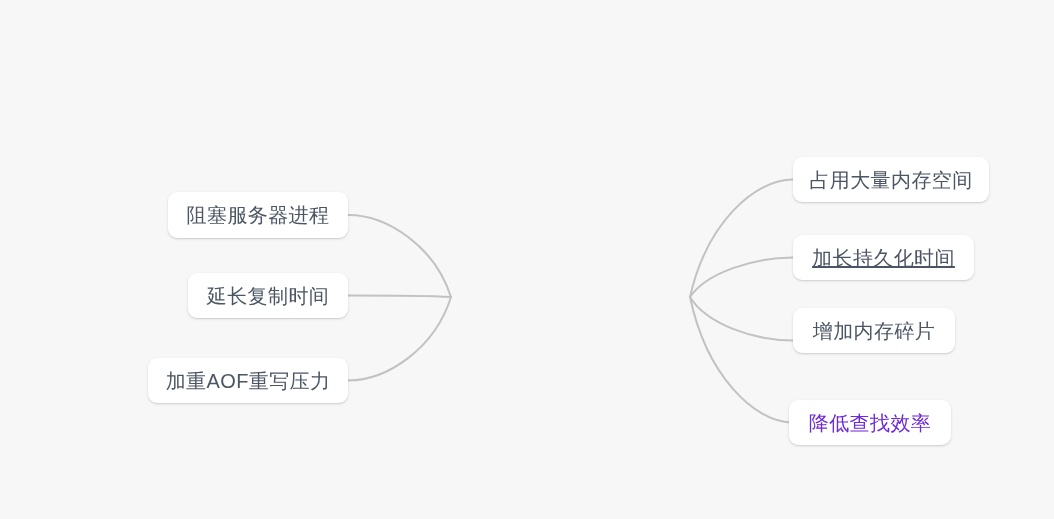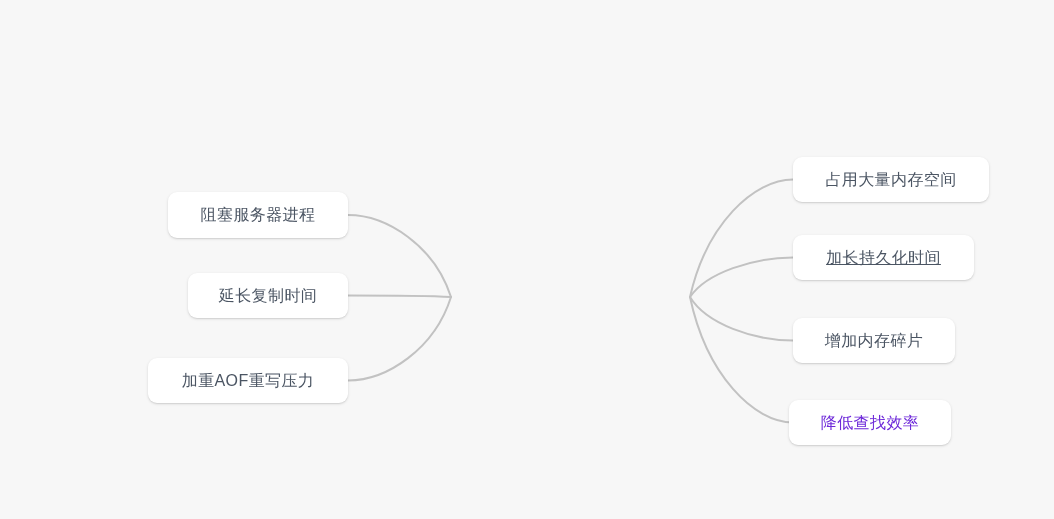--- a/index.html
+++ b/index.html
@@ -29,21 +29,21 @@
   }
   .node {
     position: absolute;
     box-sizing: border-box;
     display: flex;
     align-items: center;
     justify-content: center;
     border-radius: 9px;
     background: #ffffff;
     color: #4b5563;
-    font-size: 16px;
+    font-size: 20px;
     letter-spacing: 0.4px;
     white-space: nowrap;
     box-shadow: 0 1px 3px rgba(0,0,0,0.13), 0 1px 1px rgba(0,0,0,0.06);
     z-index: 2;
   }
   .node.central {
     background: #4ec78f;
     color: #ffffff;
     font-size: 29px;
     border-radius: 12px;
@@ -76,19 +76,19 @@
     </div>
     <div class="node branch" style="left: 148px; top: 358px; width: 200px; height: 45px; background: rgb(255, 255, 255); color: rgb(75, 85, 99); text-align: center;">
       <span class="node-label">加重AOF重写压力</span>
     </div>
     <div class="node branch" style="left: 793px; top: 157px; width: 196px; height: 45px; background: rgb(255, 255, 255); color: rgb(75, 85, 99);">
       <span class="node-label">占用大量内存空间</span>
     </div>
     <div class="node branch" style="left: 793px; top: 235px; width: 181px; height: 45px; background: rgb(255, 255, 255); color: rgb(75, 85, 99); text-decoration: underline;">
       <span class="node-label">加长持久化时间</span>
     </div>
-    <div class="node branch" style="left: 793px; top: 318px; width: 162px; height: 45px; background: rgb(255, 255, 255); color: rgb(75, 85, 99);">
+    <div class="node branch" style="left: 793px; top: 308px; width: 162px; height: 45px; background: rgb(255, 255, 255); color: rgb(75, 85, 99);">
       <span class="node-label">增加内存碎片</span>
     </div>
     <div class="node branch" style="left: 789px; top: 400px; width: 162px; height: 45px; background: rgb(255, 255, 255); color: #6d28d9;">
       <span class="node-label">降低查找效率</span>
     </div>
   </div>
 
 </body></html>

